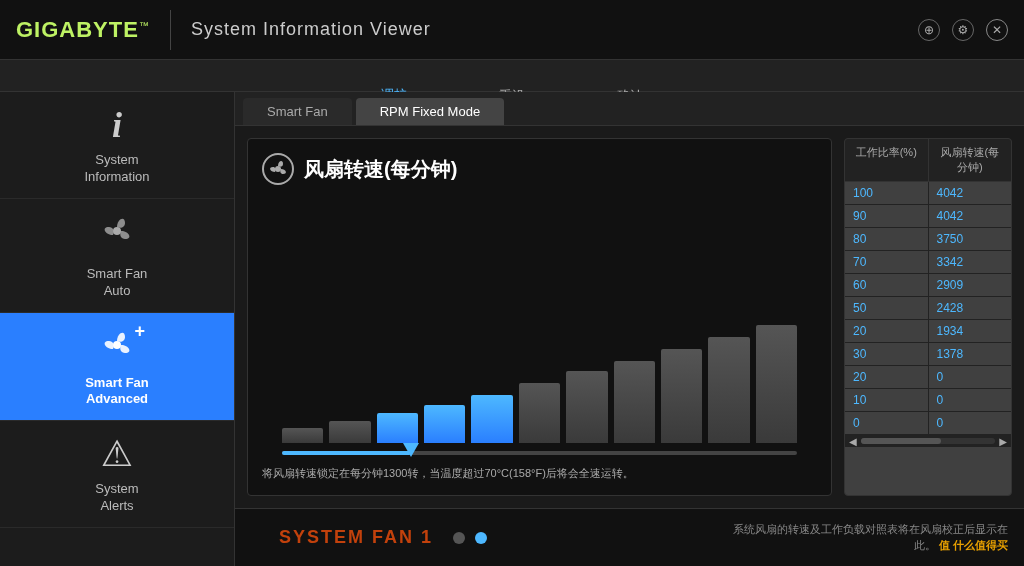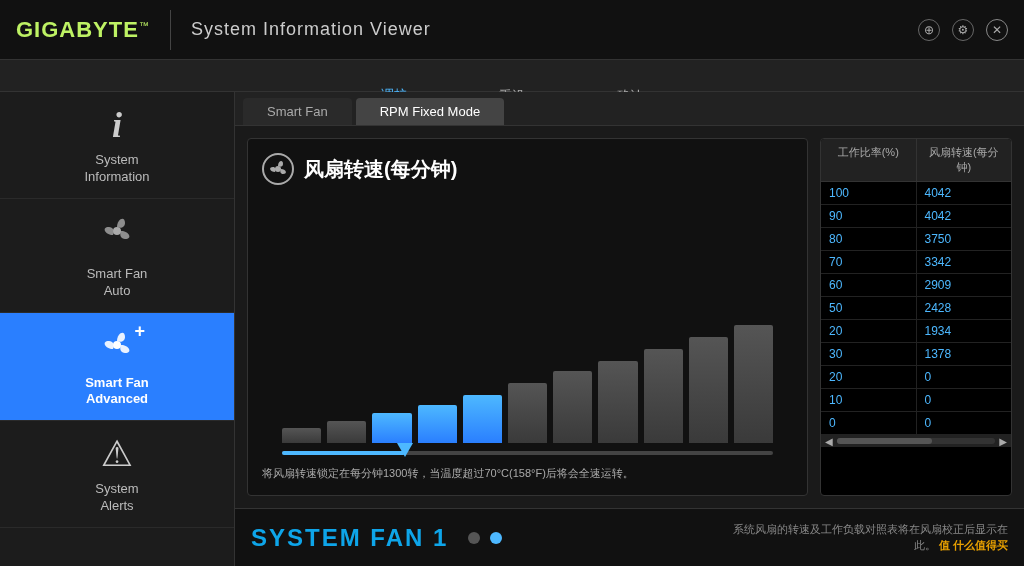--- a/index.html
+++ b/index.html
@@ -250,22 +250,22 @@
 
     .chart-description {
       font-size: 11px;
       color: #aaa;
       margin-top: 10px;
       line-height: 1.5;
     }
 
     
     .table-panel {
-      width: 192px;
-      background: #000000;
+      width: 168px;
+      background: #404040;
       border: 1px solid #333;
       border-radius: 4px;
       overflow: hidden;
       font-size: 12px;
     }
     .table-header {
       display: flex;
       background: #222;
       border-bottom: 1px solid #333;
     }
@@ -317,24 +317,25 @@
     .bottom-bar {
       height: 58px;
       background: #111;
       border-top: 1px solid #333;
       display: flex;
       align-items: center;
       padding: 0 16px;
       gap: 20px;
     }
     .fan-label {
-      font-size: 24px;
+      font-size: 18px;
       font-weight: bold;
-      color: #0ea5e9;
+      color: #c2410c;
       letter-spacing: 2px;
+      margin-left: 28px;
     }
     .fan-dots {
       display: flex;
       gap: 10px;
       align-items: center;
     }
     .fan-dot {
       width: 12px;
       height: 12px;
       border-radius: 50%;

